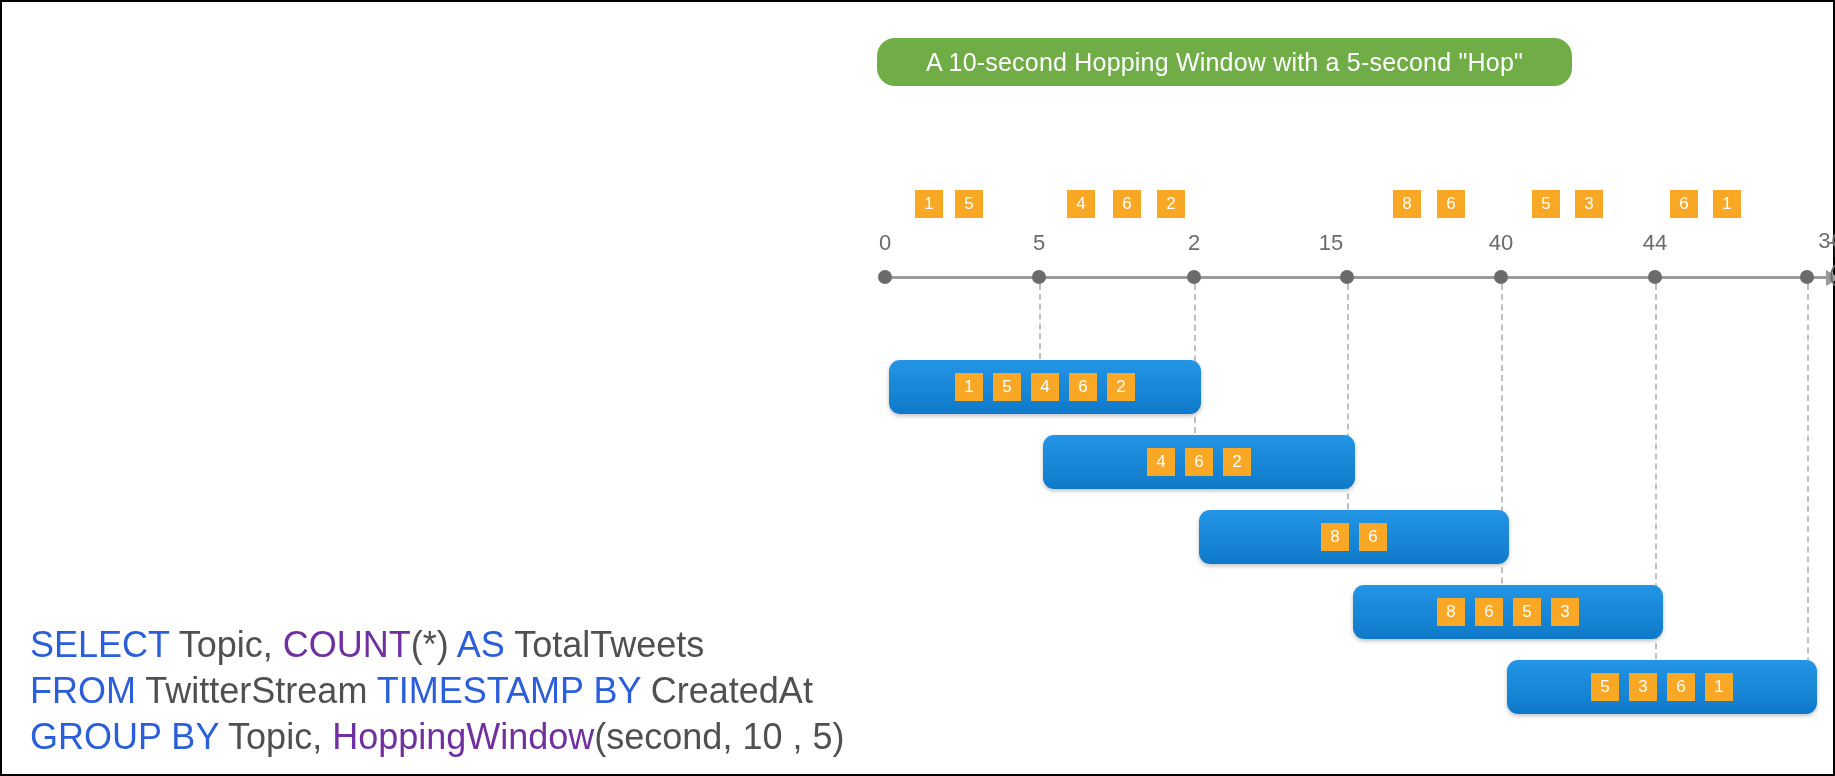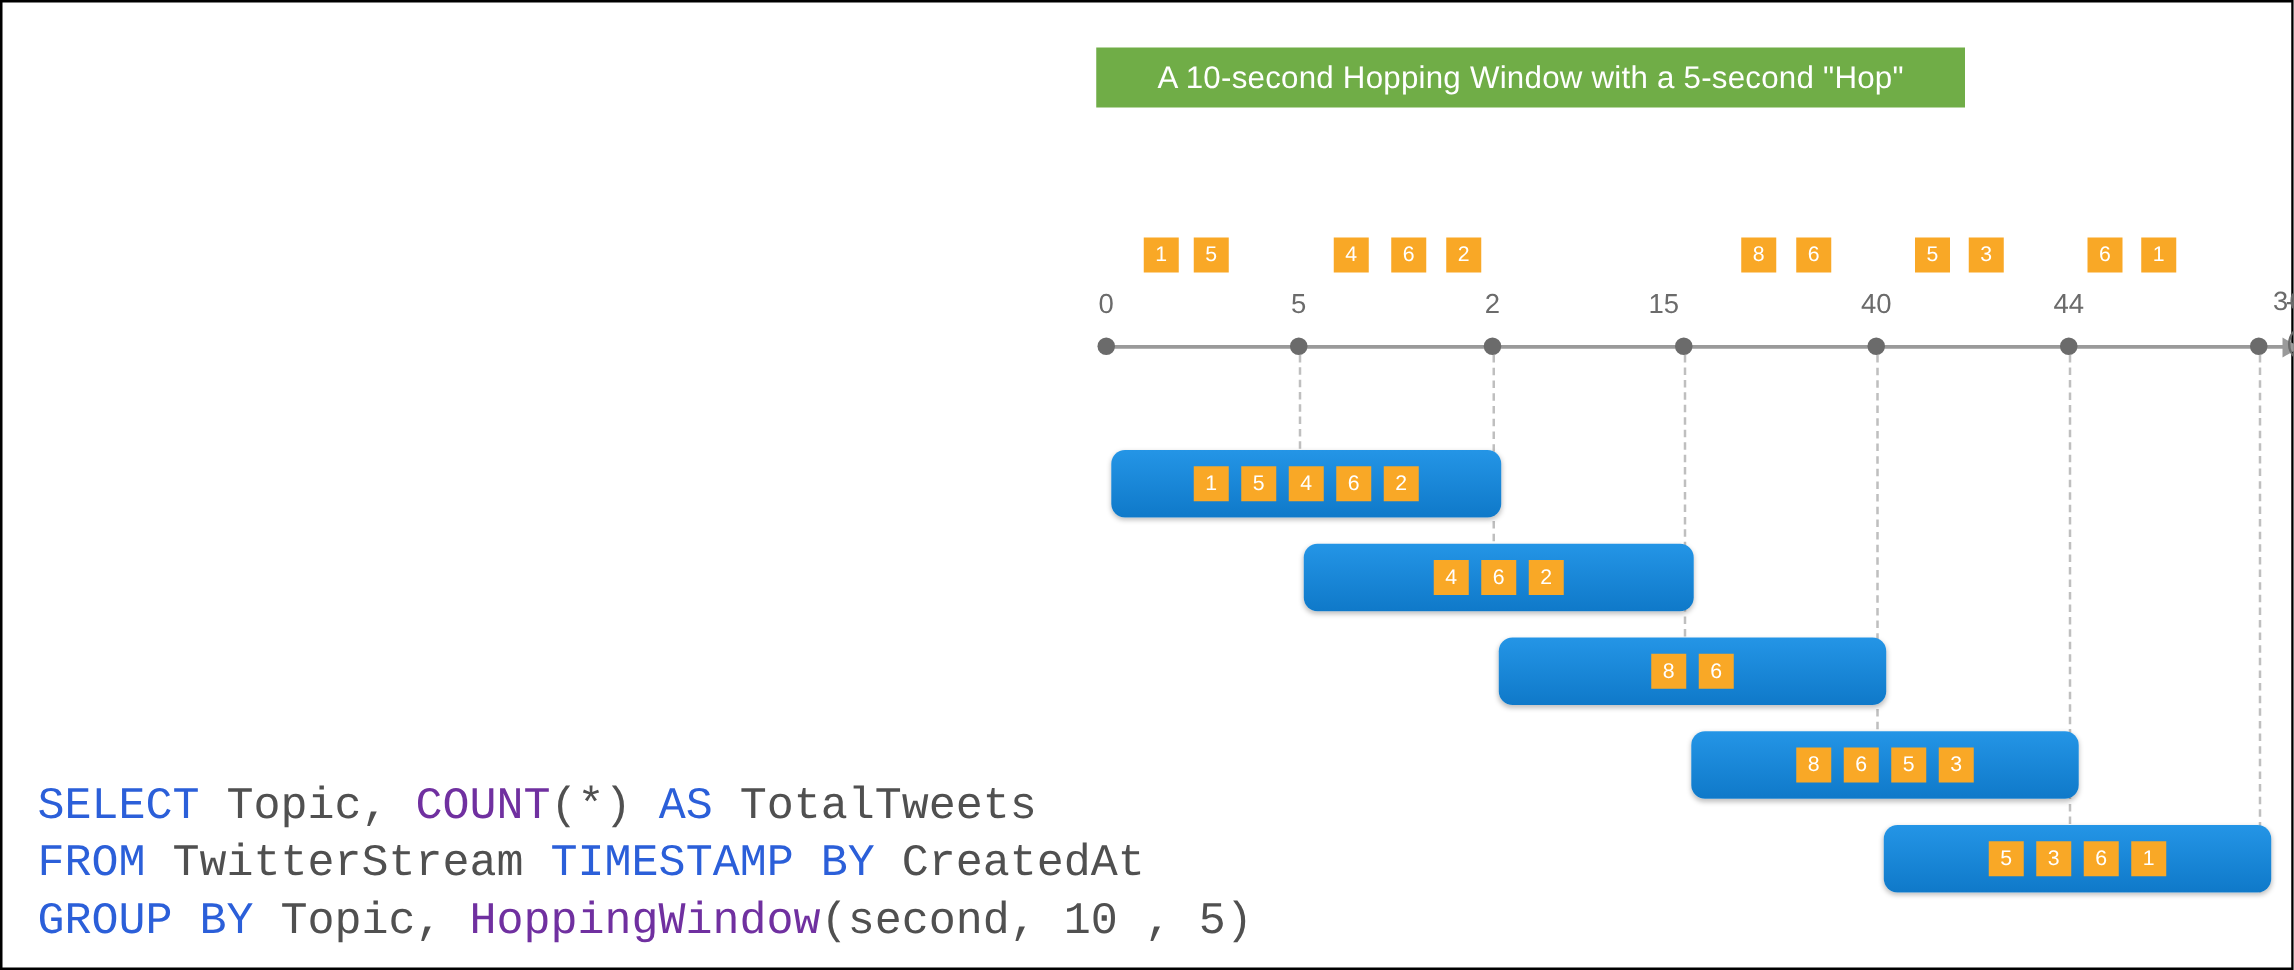--- a/index.html
+++ b/index.html
@@ -32,20 +32,21 @@
     left:875px;
     width:695px;
     height:48px;
     background:#70ad47;
     color:#fff;
     font-size:25px;
     display:flex;
     align-items:center;
     justify-content:center;
     letter-spacing:.2px;
+    border-radius:18px;
   }
 
   
   .timeline{
     position:absolute;
     top:188px;
     left:867px;
     width:965px;
     height:530px;
   }
@@ -139,21 +140,21 @@
   .win .event-box{
     position:static;
     transform:none;
   }
 
   
   .sql{
     position:absolute;
     left:28px;
     bottom:14px;
-    font-family:Liberation Mono, monospace;
+    font-family:Liberation Sans, sans-serif;
     font-size:36px;
     color:#505050;
     line-height:1.28;
     white-space:pre;
   }
   .kw-blue{color:#2b5fd9;}
   .kw-purple{color:#7030a0;}
 </style>
 </head>
 <body>

